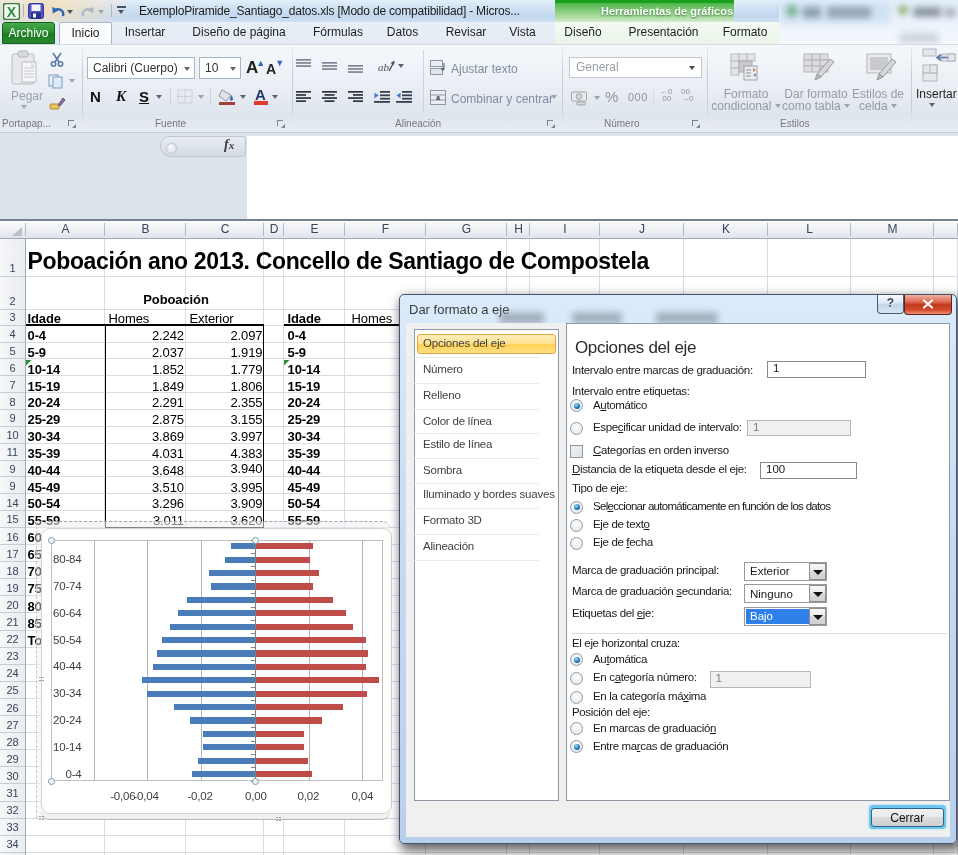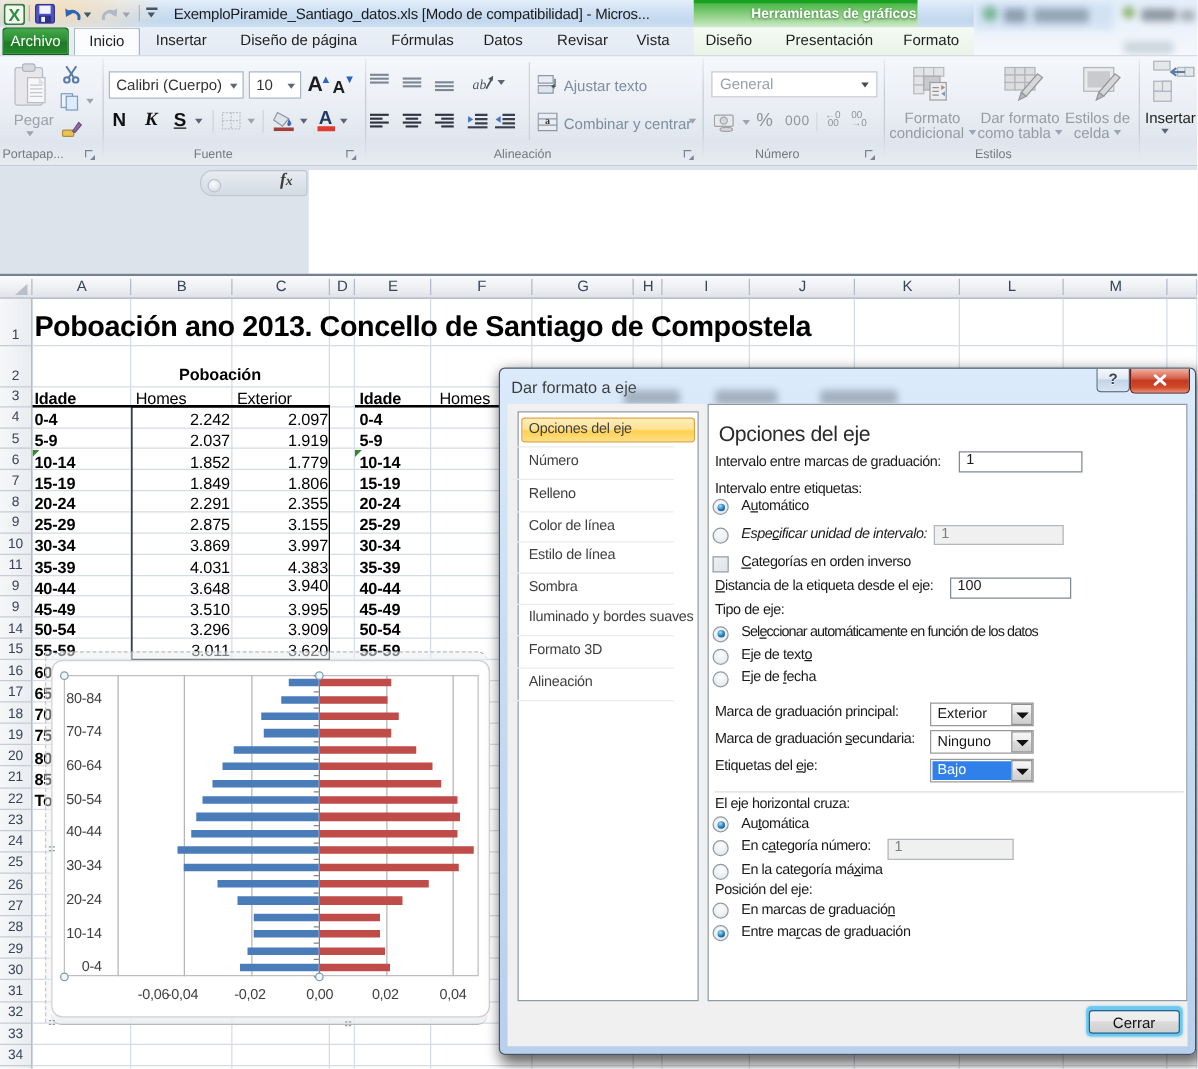--- a/index.html
+++ b/index.html
@@ -754,21 +754,21 @@
 <div class="side-sep" style="top:213px;"></div>
 <div class="side-sep" style="top:239px;"></div>
 <div class="side-sep" style="top:265px;"></div>
 <div class="dtext" style="left:175px;top:43px;font-size:17px;color:#2b2b2b;">Opciones del eje</div>
 <div class="dtext" style="left:172px;top:68.6px;">Intervalo entre marcas de graduación:</div>
 <div class="tfield" style="left:367px;top:66px;width:99px;height:17px;">1</div>
 <div class="dtext" style="left:172px;top:90.0px;">Intervalo entre etiquetas:</div>
 <div class="radio sel" style="left:170px;top:104.0px;"></div>
 <div class="dtext" style="left:193px;top:103.5px;">A<u>u</u>tomático</div>
 <div class="radio" style="left:170px;top:126.5px;"></div>
-<div class="dtext" style="left:193px;top:126.0px;font-style:italic;">Espe<u>c</u>ificar unidad de intervalo:</div>
+<div class="dtext" style="left:193px;top:126.0px;">Espe<u>c</u>ificar unidad de intervalo:</div>
 <div class="tfield dis" style="left:347px;top:124.5px;width:103.5px;height:16.5px;">1</div>
 <div class="checkbox" style="left:170px;top:149.5px;"></div>
 <div class="dtext" style="left:193px;top:148.5px;"><u>C</u>ategorías en orden inverso</div>
 <div class="dtext" style="left:172px;top:168.0px;"><u>D</u>istancia de la etiqueta desde el eje:</div>
 <div class="tfield" style="left:360px;top:167px;width:97px;height:17px;">100</div>
 <div class="dtext" style="left:172px;top:187.0px;">Tipo de eje:</div>
 <div class="radio sel" style="left:170px;top:205.5px;"></div>
 <div class="dtext" style="left:193px;top:205px;letter-spacing:-0.7px;">Sel<u>e</u>ccionar automáticamente en función de los datos</div>
 <div class="radio" style="left:170px;top:223.8px;"></div>
 <div class="dtext" style="left:193px;top:223.3px;">Eje de text<u>o</u></div>

